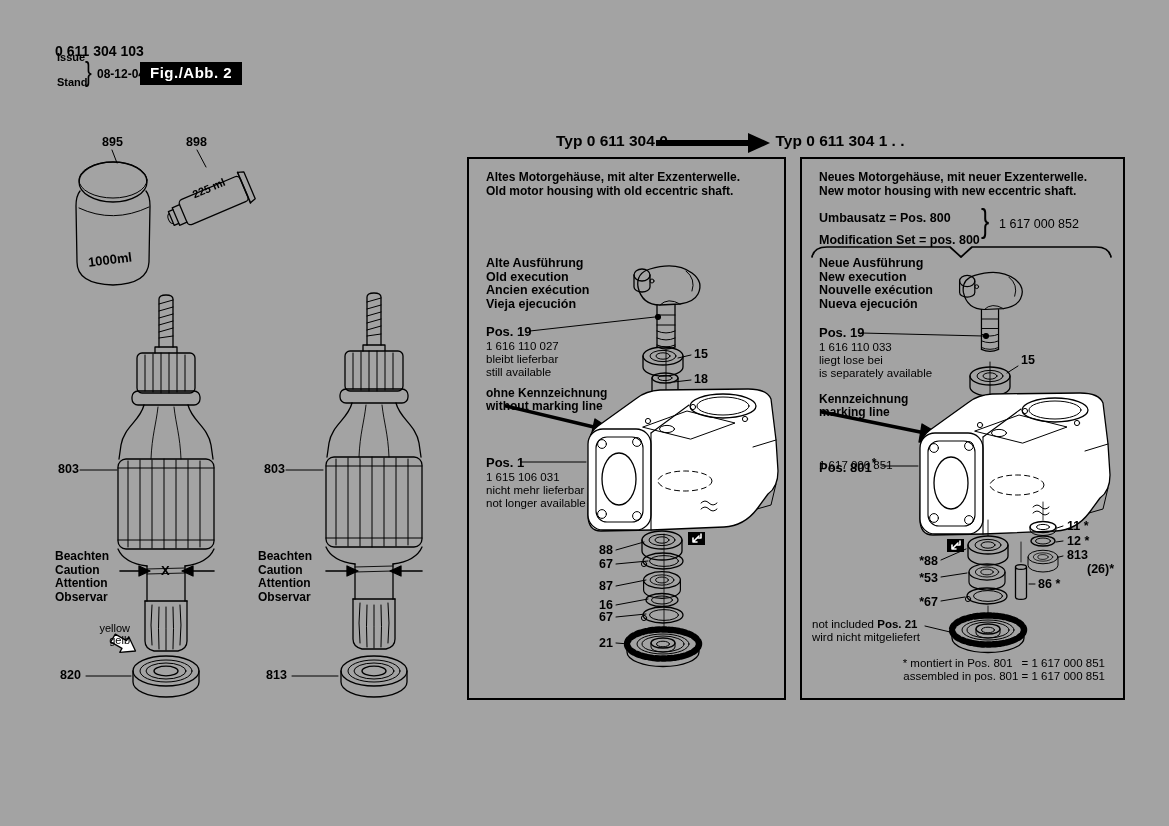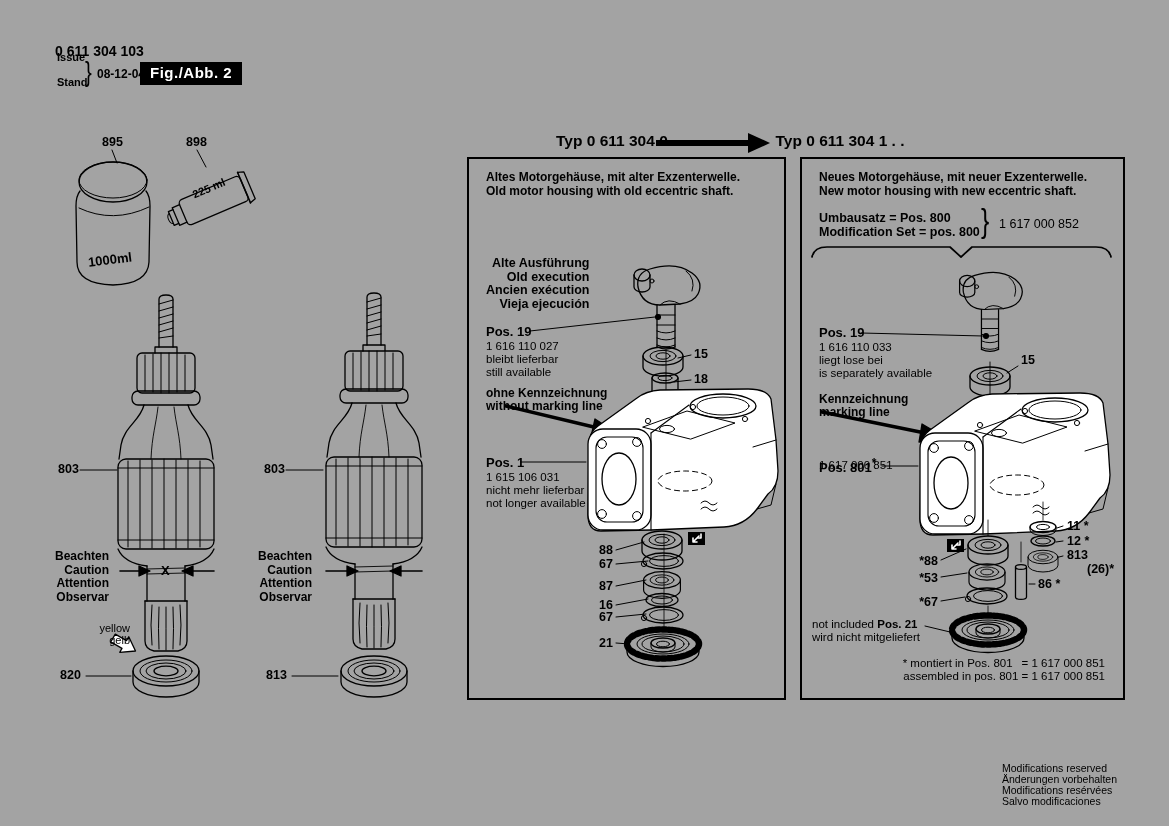--- a/index.html
+++ b/index.html
@@ -14,21 +14,21 @@
   .t125{font-size:12.5px;}
   .t13{font-size:13px;}
   .t14{font-size:14px;}
   .t155{font-size:15.5px;}
   .figbox{background:#000;color:#fff;font-weight:700;font-size:15px;
           padding:3px 10px 4px 10px;letter-spacing:.5px;}
   .panel{position:absolute;border:2px solid #000;background:transparent;}
   .ra{text-align:right;}
   .brace{font-weight:400;transform:scaleX(.75);transform-origin:left center;}
   svg.art{position:absolute;left:0;top:0;}
-  .lh13 div{line-height:13.5px;text-align:right;}
+  .lh13 div{line-height:13.5px;}
 </style>
 </head>
 <body>
 
 <div class="stage">
 
 <svg class="art" width="1169" height="826" viewBox="0 0 1169 826" fill="none" stroke="#000" stroke-width="1.3" stroke-linecap="round" stroke-linejoin="round">
 
   <defs>
 
@@ -344,23 +344,29 @@
 <div class="abs b t125 ra" style="left:585px;top:544px;width:28px;">88</div>
 <div class="abs b t125 ra" style="left:585px;top:558px;width:28px;">67</div>
 <div class="abs b t125 ra" style="left:585px;top:580px;width:28px;">87</div>
 <div class="abs b t125 ra" style="left:585px;top:599px;width:28px;">16</div>
 <div class="abs b t125 ra" style="left:585px;top:611px;width:28px;">67</div>
 <div class="abs b t125 ra" style="left:585px;top:637px;width:28px;">21</div>
 
 <div class="abs b t12" style="left:819px;top:171px;">Neues Motorgehäuse, mit neuer Exzenterwelle.</div>
 <div class="abs b t12" style="left:819px;top:185px;">New motor housing with new eccentric shaft.</div>
 <div class="abs b t125" style="left:819px;top:212px;">Umbausatz = Pos. 800</div>
-<div class="abs b t125" style="left:819px;top:226px;">Modification Set = pos. 800</div>
+<div class="abs b t125" style="left:819px;top:234px;">Modification Set = pos. 800</div>
 <div class="abs brace" style="left:981px;top:204px;font-size:33px;">}</div>
 <div class="abs t125" style="left:999px;top:218px;">1 617 000 852</div>
+<div class="abs b t125 lh13" style="left:819px;top:257px;">
+  <div>Neue Ausführung</div>
+  <div>New execution</div>
+  <div>Nouvelle exécution</div>
+  <div>Nueva ejecución</div>
+</div>
 <div class="abs b t13" style="left:819px;top:326px;">Pos. 19</div>
 <div class="abs t115" style="left:819px;top:341px;">1 616 110 033</div>
 <div class="abs t115" style="left:819px;top:354px;">liegt lose bei</div>
 <div class="abs t115" style="left:819px;top:367px;">is separately available</div>
 <div class="abs b t12" style="left:819px;top:393px;">Kennzeichnung</div>
 <div class="abs b t12" style="left:819px;top:406px;">marking line</div>
 <div class="abs b t13" style="left:819px;top:457px;"><span>Pos. 801</span><sup style="font-size:12px;">*</sup></div>
 <div class="abs t115" style="left:819px;top:459px;">1 617 000 851</div>
 
 <div class="abs b t125" style="left:1021px;top:354px;">15</div>
@@ -372,20 +378,14 @@
 <div class="abs b t125 ra" style="left:910px;top:572px;width:28px;">*53</div>
 <div class="abs b t125 ra" style="left:910px;top:596px;width:28px;">*67</div>
 <div class="abs b t125" style="left:1038px;top:578px;">86 *</div>
 
 <div class="abs t115" style="left:812px;top:618px;"><span>not included </span><span class="b">Pos. 21</span></div>
 <div class="abs t115" style="left:812px;top:631px;">wird nicht mitgeliefert</div>
 
 <div class="abs t115 ra" style="left:855px;top:657px;width:250px;">* montiert in Pos. 801  = 1 617 000 851</div>
 <div class="abs t115 ra" style="left:855px;top:670px;width:250px;">assembled in pos. 801 = 1 617 000 851</div>
 
-<div class="abs t10" style="left:1002px;top:763px;line-height:11px;">
-  <div>Modifications reserved</div>
-  <div>Änderungen vorbehalten</div>
-  <div>Modifications resérvées</div>
-  <div>Salvo modificaciones</div>
-</div>
 
 </div>
 
 </body></html>

